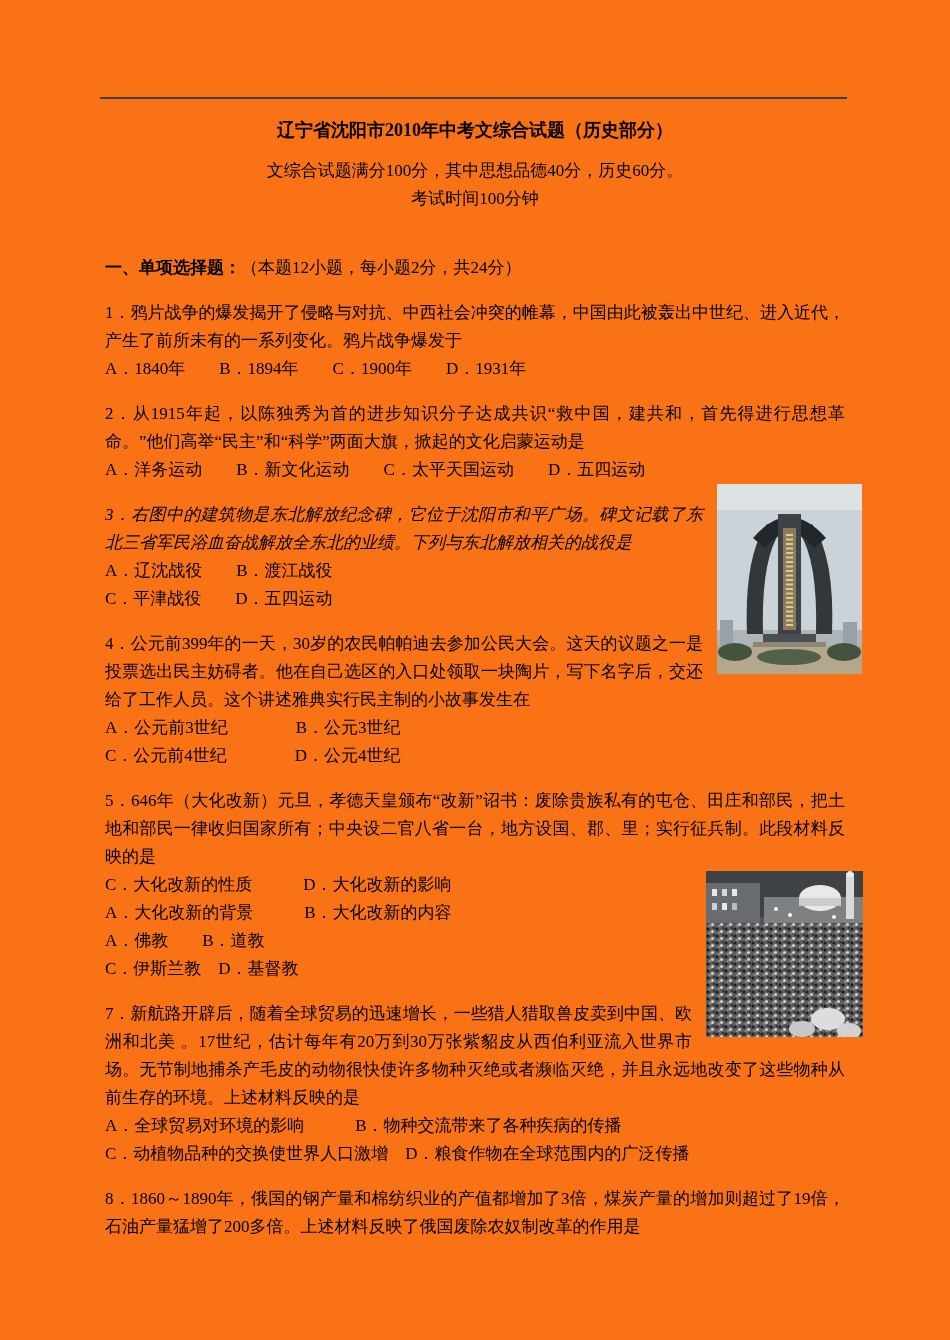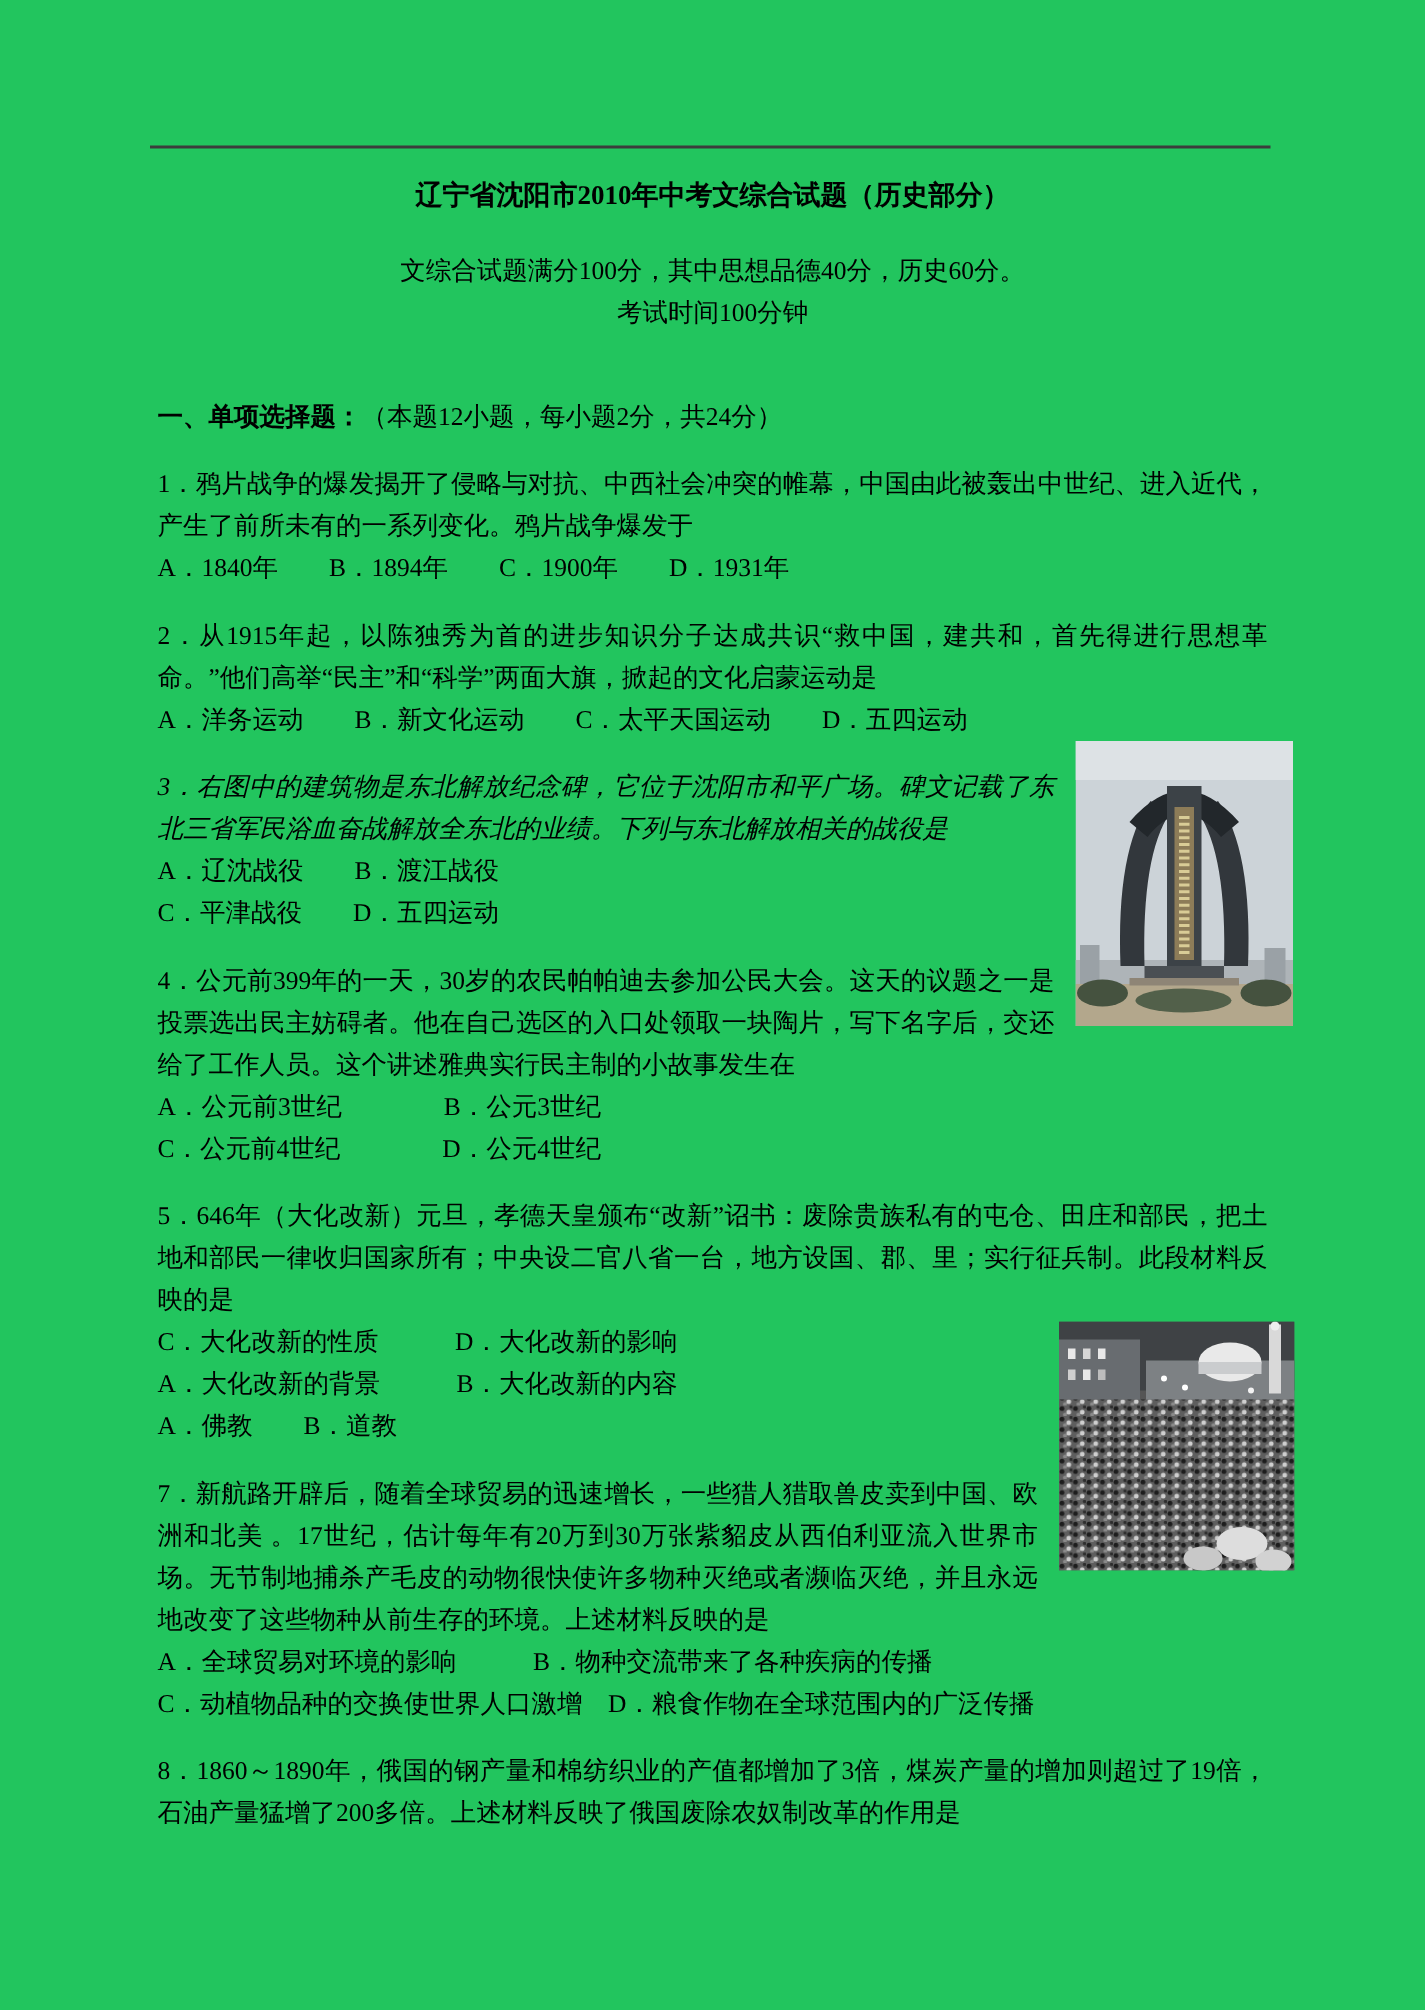--- a/index.html
+++ b/index.html
@@ -5,41 +5,41 @@
   * { margin:0; padding:0; box-sizing:border-box; }
   html,body { background:#ffffff; }
   body {
     width:950px; height:1340px;
     font-family:"Liberation Serif","DejaVu Serif",serif;
     color:#000;
   }
   .page {
     position:relative;
     width:950px; height:1340px;
-    background:#22c55e;
+    background:#f97316;
     padding:0 105px;
     font-size:17px;
     line-height:28px;
     overflow:hidden;
   }
   .top-rule {
     position:absolute;
     left:100px; top:97px;
     width:747px; height:0;
     border-top:2px solid #3c3c3c;
   }
   .title {
     margin-top:117px;
     text-align:center;
     font-size:18px;
     font-weight:700;
     line-height:27px;
   }
   .subtitle { text-align:center; font-size:17px; line-height:28px; }
-  .subtitle.first { margin-top:23px; }
+  .subtitle.first { margin-top:13px; }
   .section-heading { margin-top:40px; font-size:17px; line-height:29px; }
   .section-heading .bold { font-weight:700; }
   .stem { margin-top:17px; text-align:justify; }
   .stem.q3 { padding-right:70px;font-style:italic; }
   .opts { text-align:left; }
   .photo { float:right; display:block; }
   .photo svg { display:block; width:100%; height:100%; }
   .photo-monument { width:145px; height:190px; margin:0 -17px 6px 14px; }
   .photo-mosque   { width:157px; height:166px; margin:0 -18px 2px 14px; }
 </style>
@@ -127,20 +127,21 @@
       <ellipse cx="122" cy="148" rx="17" ry="11" fill="#dddddd"></ellipse>
       <ellipse cx="96" cy="158" rx="13" ry="8" fill="#c8c8c8"></ellipse>
       <ellipse cx="143" cy="160" rx="12" ry="8" fill="#d2d2d2"></ellipse>
     </svg>
   </div>
 
   <p class="opts">C．大化改新的性质　　　D．大化改新的影响</p>
   <p class="opts">A．大化改新的背景　　　B．大化改新的内容</p>
 
   <p class="opts">A．佛教　　B．道教</p>
+  <p class="opts">C．伊斯兰教　D．基督教</p>
 
   <p class="stem">7．新航路开辟后，随着全球贸易的迅速增长，一些猎人猎取兽皮卖到中国、欧洲和北美 。17世纪，估计每年有20万到30万张紫貂皮从西伯利亚流入世界市场。无节制地捕杀产毛皮的动物很快使许多物种灭绝或者濒临灭绝，并且永远地改变了这些物种从前生存的环境。上述材料反映的是</p>
   <p class="opts">A．全球贸易对环境的影响　　　B．物种交流带来了各种疾病的传播</p>
   <p class="opts">C．动植物品种的交换使世界人口激增　D．粮食作物在全球范围内的广泛传播</p>
 
   <p class="stem">8．1860～1890年，俄国的钢产量和棉纺织业的产值都增加了3倍，煤炭产量的增加则超过了19倍，石油产量猛增了200多倍。上述材料反映了俄国废除农奴制改革的作用是</p>
 
 </div>
 
 </body></html>

